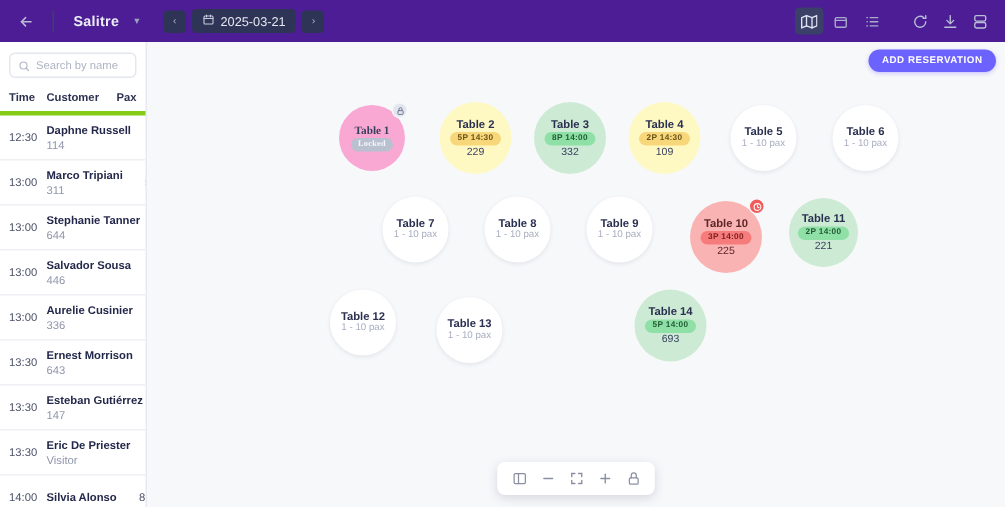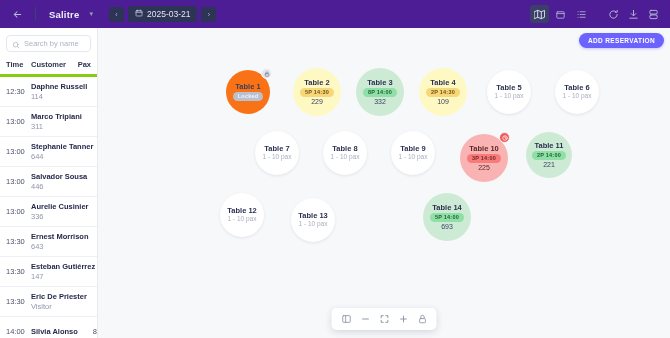--- a/index.html
+++ b/index.html
@@ -103,21 +103,21 @@
   }
   .t-name { font-size: 7.5px; font-weight: 700; color: #2b3050; line-height: 1; white-space: nowrap; }
   .t-cap { font-size: 6.5px; color: #a9aec0; line-height: 1; white-space: nowrap; }
   .t-badge {
     font-size: 5.5px; font-weight: 700; border-radius: 6px;
     padding: 1.5px 5px; line-height: 1; white-space: nowrap; letter-spacing: .2px;
   }
   .t-code { font-size: 7px; color: #3c4160; line-height: 1; white-space: nowrap; }
 
   .t-empty { background: #ffffff; box-shadow: 0 1px 3px rgba(40,50,80,.10); }
-  .t-locked { background: #f97316; }
+  .t-locked { background: #f9a8d4; font-family: Liberation Serif, serif; }
   .t-locked .t-name { color: #39405e; }
   .t-yellow { background: #fef9c3; }
   .t-yellow .t-badge { background: #f8d77a; color: #6a5418; }
   .t-green { background: #cdebd4; }
   .t-green .t-badge { background: #8fe0a6; color: #235c34; }
   .t-red { background: #f9b3b3; }
   .t-red .t-badge { background: #f67c7c; color: #7a1f1f; }
   .t-red .t-name, .t-red .t-code { color: #5e2626; }
 
   .corner-badge {

